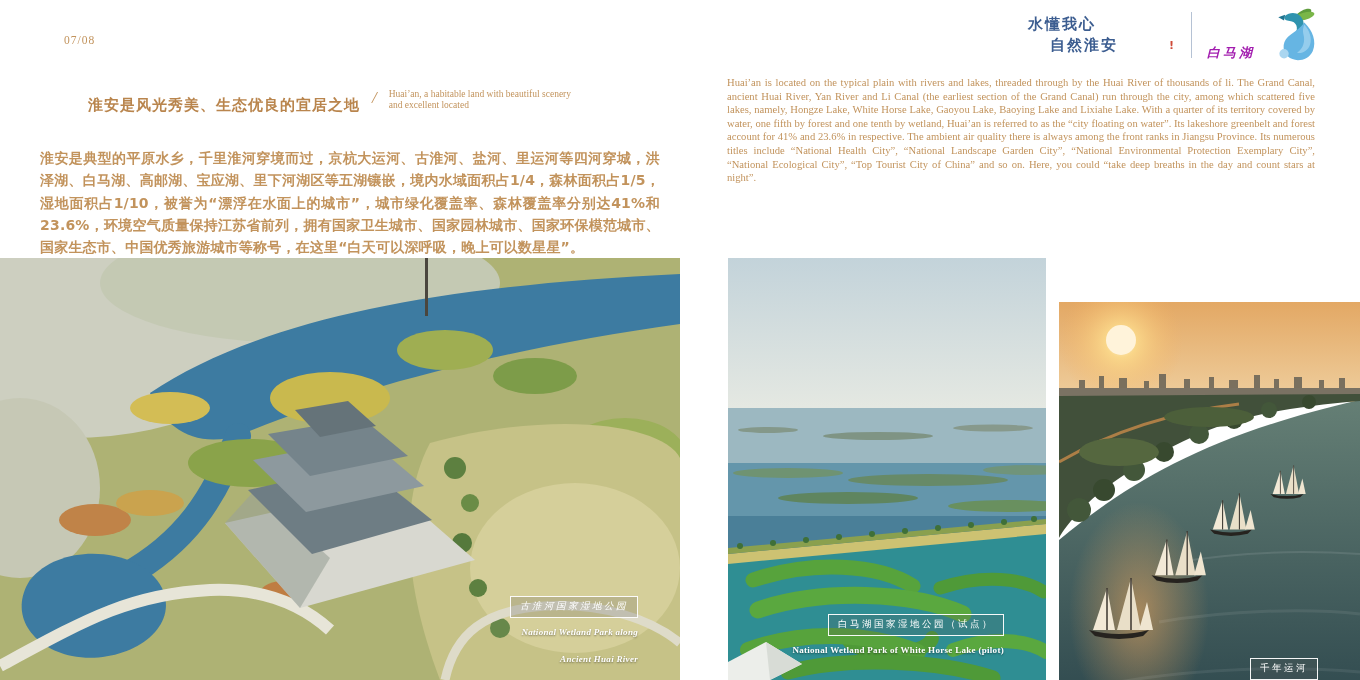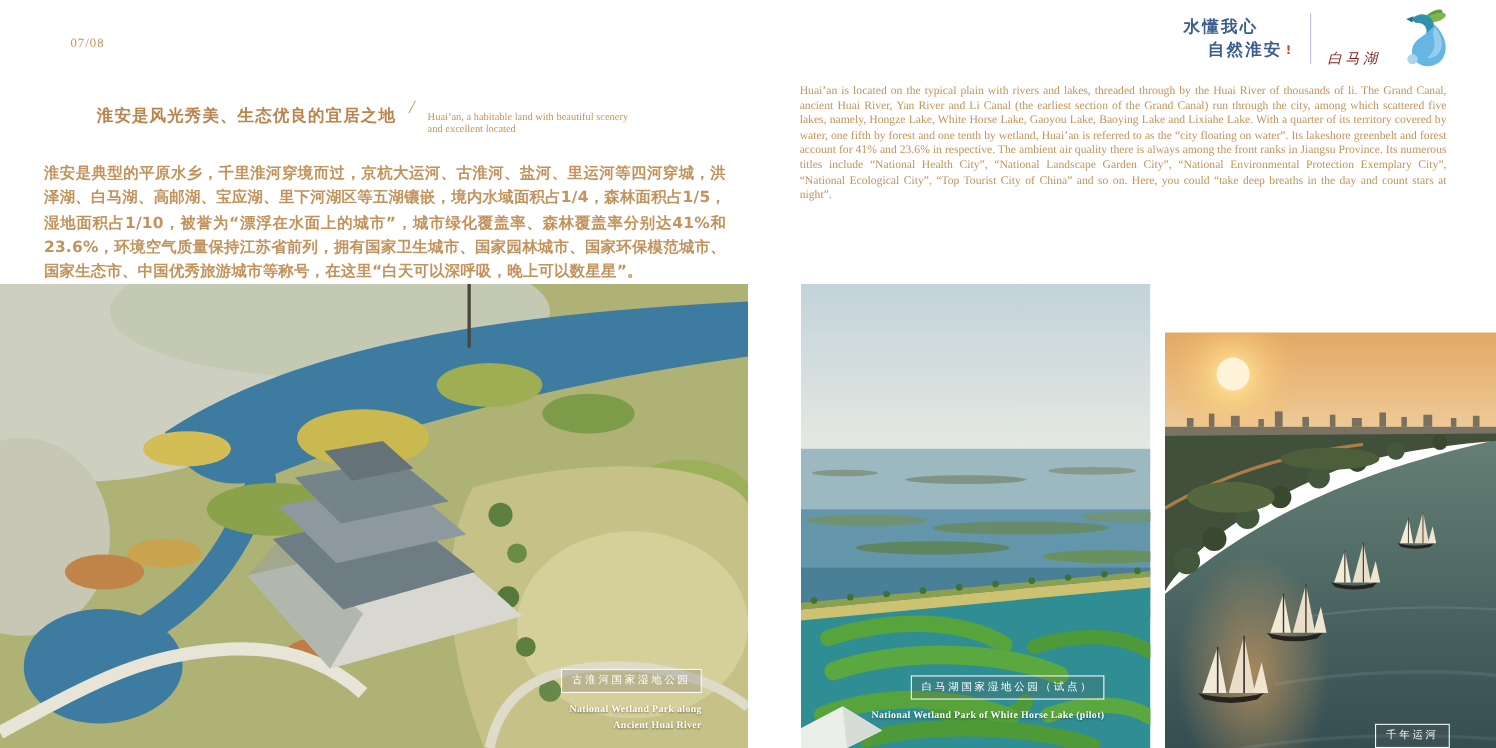--- a/index.html
+++ b/index.html
@@ -14,47 +14,47 @@
     width:1360px;height:680px;position:relative;overflow:hidden;
     background:#ffffff;font-family:"Liberation Serif",serif;
   }
   .pagenum{
     position:absolute;left:40px;top:34px;font-size:11.5px;
     letter-spacing:1px;color:var(--gold);margin-left:24px;
   }
   
   .brand{position:absolute;top:5px;right:40px;display:flex;align-items:center;gap:15px;height:60px;}
   .slogan{font-family:"DejaVu Serif",serif;color:var(--blue);font-size:15px;font-weight:bold;line-height:21px;letter-spacing:2px;}
-  .slogan .s2{padding-left:22px;display:flex;align-items:flex-start;}
+  .slogan .s2{padding-left:22px;display:flex;align-items:flex-start;gap:48px;}
   .seal{display:inline-block;color:var(--logo-red);font-size:11px;font-weight:bold;margin-left:3px;font-family:"DejaVu Sans",sans-serif;}
   .vline{width:1px;height:46px;background:#b5c2d4;}
-  .lake-script{font-family:"DejaVu Serif",serif;font-style:italic;color:#7f1d1d;font-size:13px;letter-spacing:3px;font-weight:normal;margin-top:36px;}
+  .lake-script{font-family:"DejaVu Serif",serif;font-style:italic;color:#a21caf;font-size:13px;letter-spacing:3px;font-weight:bold;margin-top:36px;}
   .brand svg.logo{width:50px;height:58px;display:block;}
   
   .left-col{position:absolute;left:40px;top:86px;width:620px;}
   .heading-row{display:flex;gap:12px;align-items:flex-start;}
   .h-cn{font-size:15px;font-weight:bold;color:var(--gold-dark);letter-spacing:1px;white-space:nowrap;font-family:"DejaVu Sans",sans-serif;margin-left:48px;}
   .h-slash{color:var(--gold);font-size:17px;font-style:italic;margin-top:2px;font-family:"Liberation Serif",serif;}
-  .h-en{font-size:9.5px;line-height:11px;color:var(--gold);font-family:"Liberation Serif",serif;margin-top:16px;width:190px;}
+  .h-en{font-size:9.5px;line-height:11px;color:var(--gold);font-family:"Liberation Serif",serif;margin-top:3px;width:190px;}
   .body-cn{margin-top:22px;font-size:14px;font-weight:600;line-height:22.3px;color:var(--gold);text-align:justify;font-family:"DejaVu Sans",sans-serif;letter-spacing:.2px;}
   
   .right-col{position:absolute;left:727px;top:76px;width:588px;font-family:"Liberation Serif",serif;font-size:10.6px;line-height:13.6px;color:var(--gold);text-align:justify;}
   
   figure.photo{position:absolute;top:258px;height:422px;margin:0;overflow:hidden;}
-  #ph1{left:0;width:680px;}
+  #ph1{left:0;width:680px;font-style:italic;}
   #ph2{left:728px;width:318px;}
   #ph3{left:1059px;width:301px;margin-top:44px;}
   figure.photo svg.pic{display:block;width:100%;height:100%;}
   .caption{position:absolute;right:42px;bottom:13px;text-align:right;color:#fff;}
   .caption.single{bottom:22px;}
   .cap-box{display:inline-block;border:1px solid rgba(255,255,255,.95);background:rgba(90,90,90,.22);
     padding:3px 9px 4px;font-size:9.5px;letter-spacing:2.5px;font-family:"DejaVu Sans",sans-serif;color:#fff;}
   .cap-en{font-size:9px;font-weight:bold;line-height:15px;margin-top:7px;letter-spacing:.3px;
     text-shadow:0 1px 2px rgba(0,0,0,.45);font-family:"Liberation Serif",serif;}
-  .cap-en + .cap-en{margin-top:0;}
+  .cap-en + .cap-en{margin-top:12px;}
   .cap-en:empty{display:none;}
 </style>
 </head>
 <body>
 
 <div class="pagenum">07/08</div>
 
 <div class="brand">
   <div class="slogan">
     <div class="s1">水懂我心</div>

